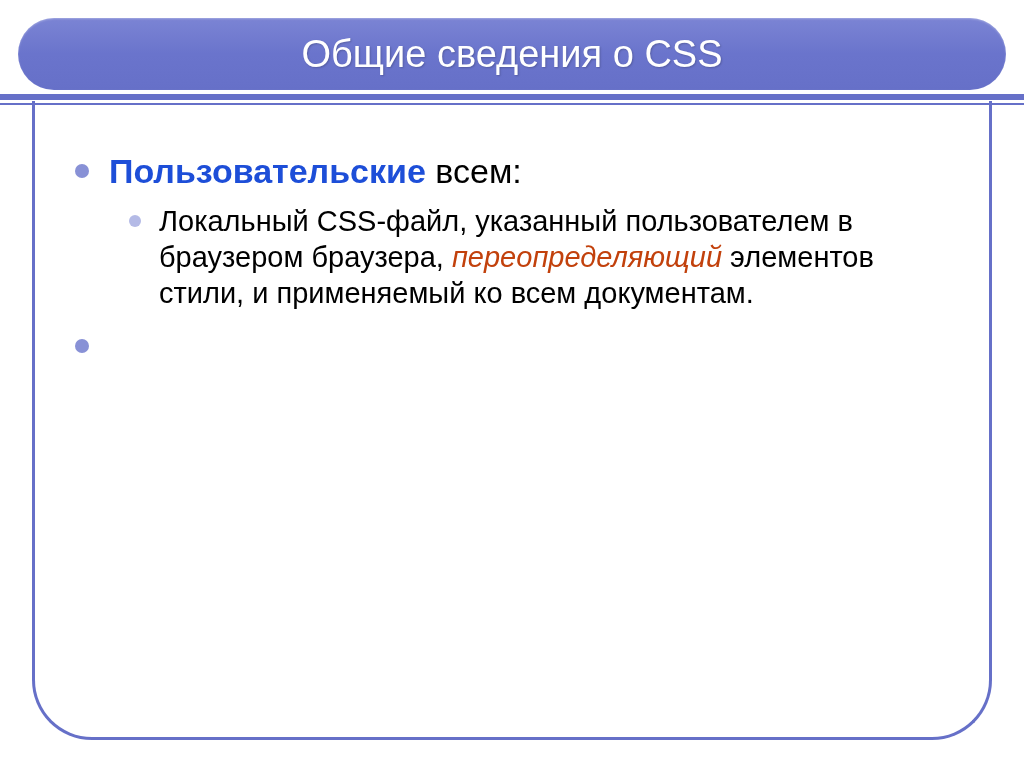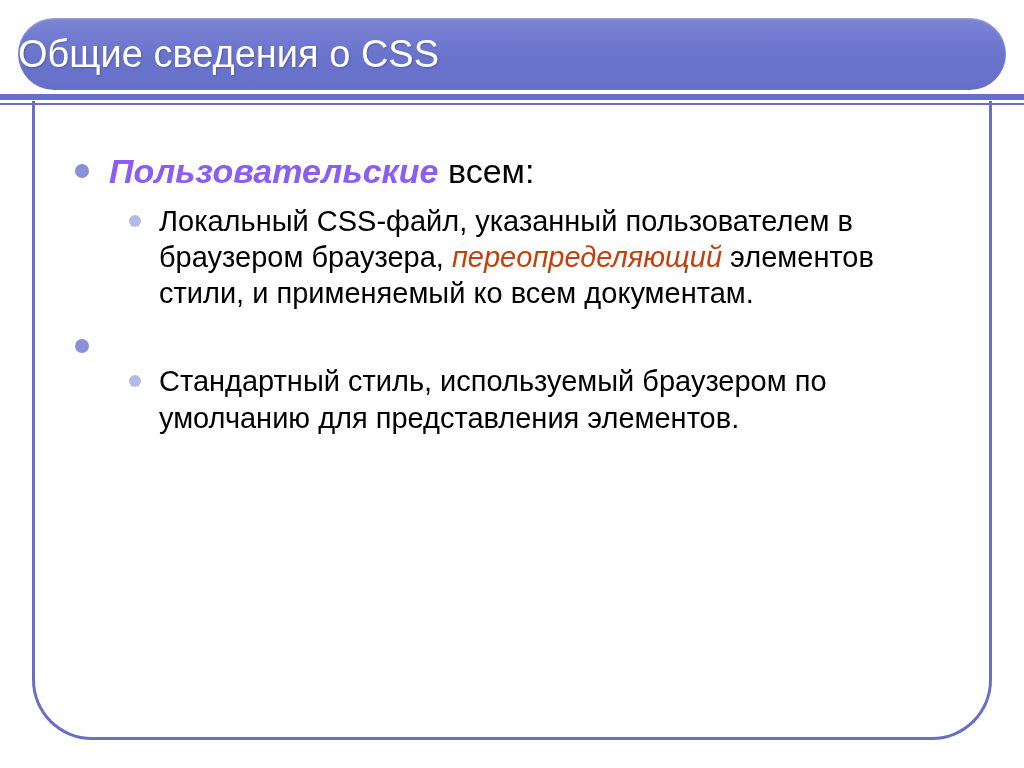--- a/index.html
+++ b/index.html
@@ -14,20 +14,21 @@
     .title-bar {
       position: absolute;
       top: 18px;
       left: 18px;
       right: 18px;
       height: 72px;
       background: linear-gradient(to bottom, #7b84d4 0%, #6a74cc 50%, #6670c8 100%);
       border-radius: 36px;
       display: flex;
       align-items: center;
+      justify-content: center;
       box-shadow: inset 0 1px 2px rgba(255,255,255,0.3);
     }
     .title-text {
       color: #ffffff;
       font-size: 38px;
       font-weight: normal;
       text-shadow: 1px 1px 2px rgba(0,0,0,0.2);
     }
     .underline-group {
       position: absolute;
@@ -120,23 +121,22 @@
       flex-shrink: 0;
       margin-right: 18px;
       margin-top: 12px;
     }
     .sub-bullet-text {
       font-size: 29px;
       color: #000000;
       line-height: 1.25;
     }
     .red-bold-italic {
-      color: #8b5cf6;
+      color: #1d4ed8;
       font-weight: bold;
-      font-style: italic;
     }
     .red-italic {
       color: #c2410c;
       font-style: italic;
     }
   </style>
 </head>
 <body>
 
 <div class="title-bar">
@@ -165,20 +165,14 @@
     <div class="sub-bullet-dot"></div>
     <div class="sub-bullet-text">
       <span>Локальный CSS-файл, указанный пользователем в браузером браузера, </span><span class="red-italic">переопределяющий</span><span> элементов стили, и применяемый ко всем документам.</span>
     </div>
   </div>
 
   <div class="bullet-item">
     <div class="bullet-dot"></div>
   </div>
 
-  <div class="sub-bullet-item">
-    <div class="sub-bullet-dot"></div>
-    <div class="sub-bullet-text">
-      <span>Стандартный стиль, используемый браузером по умолчанию для представления элементов.</span>
-    </div>
-  </div>
 
 </div>
 
 </body></html>

